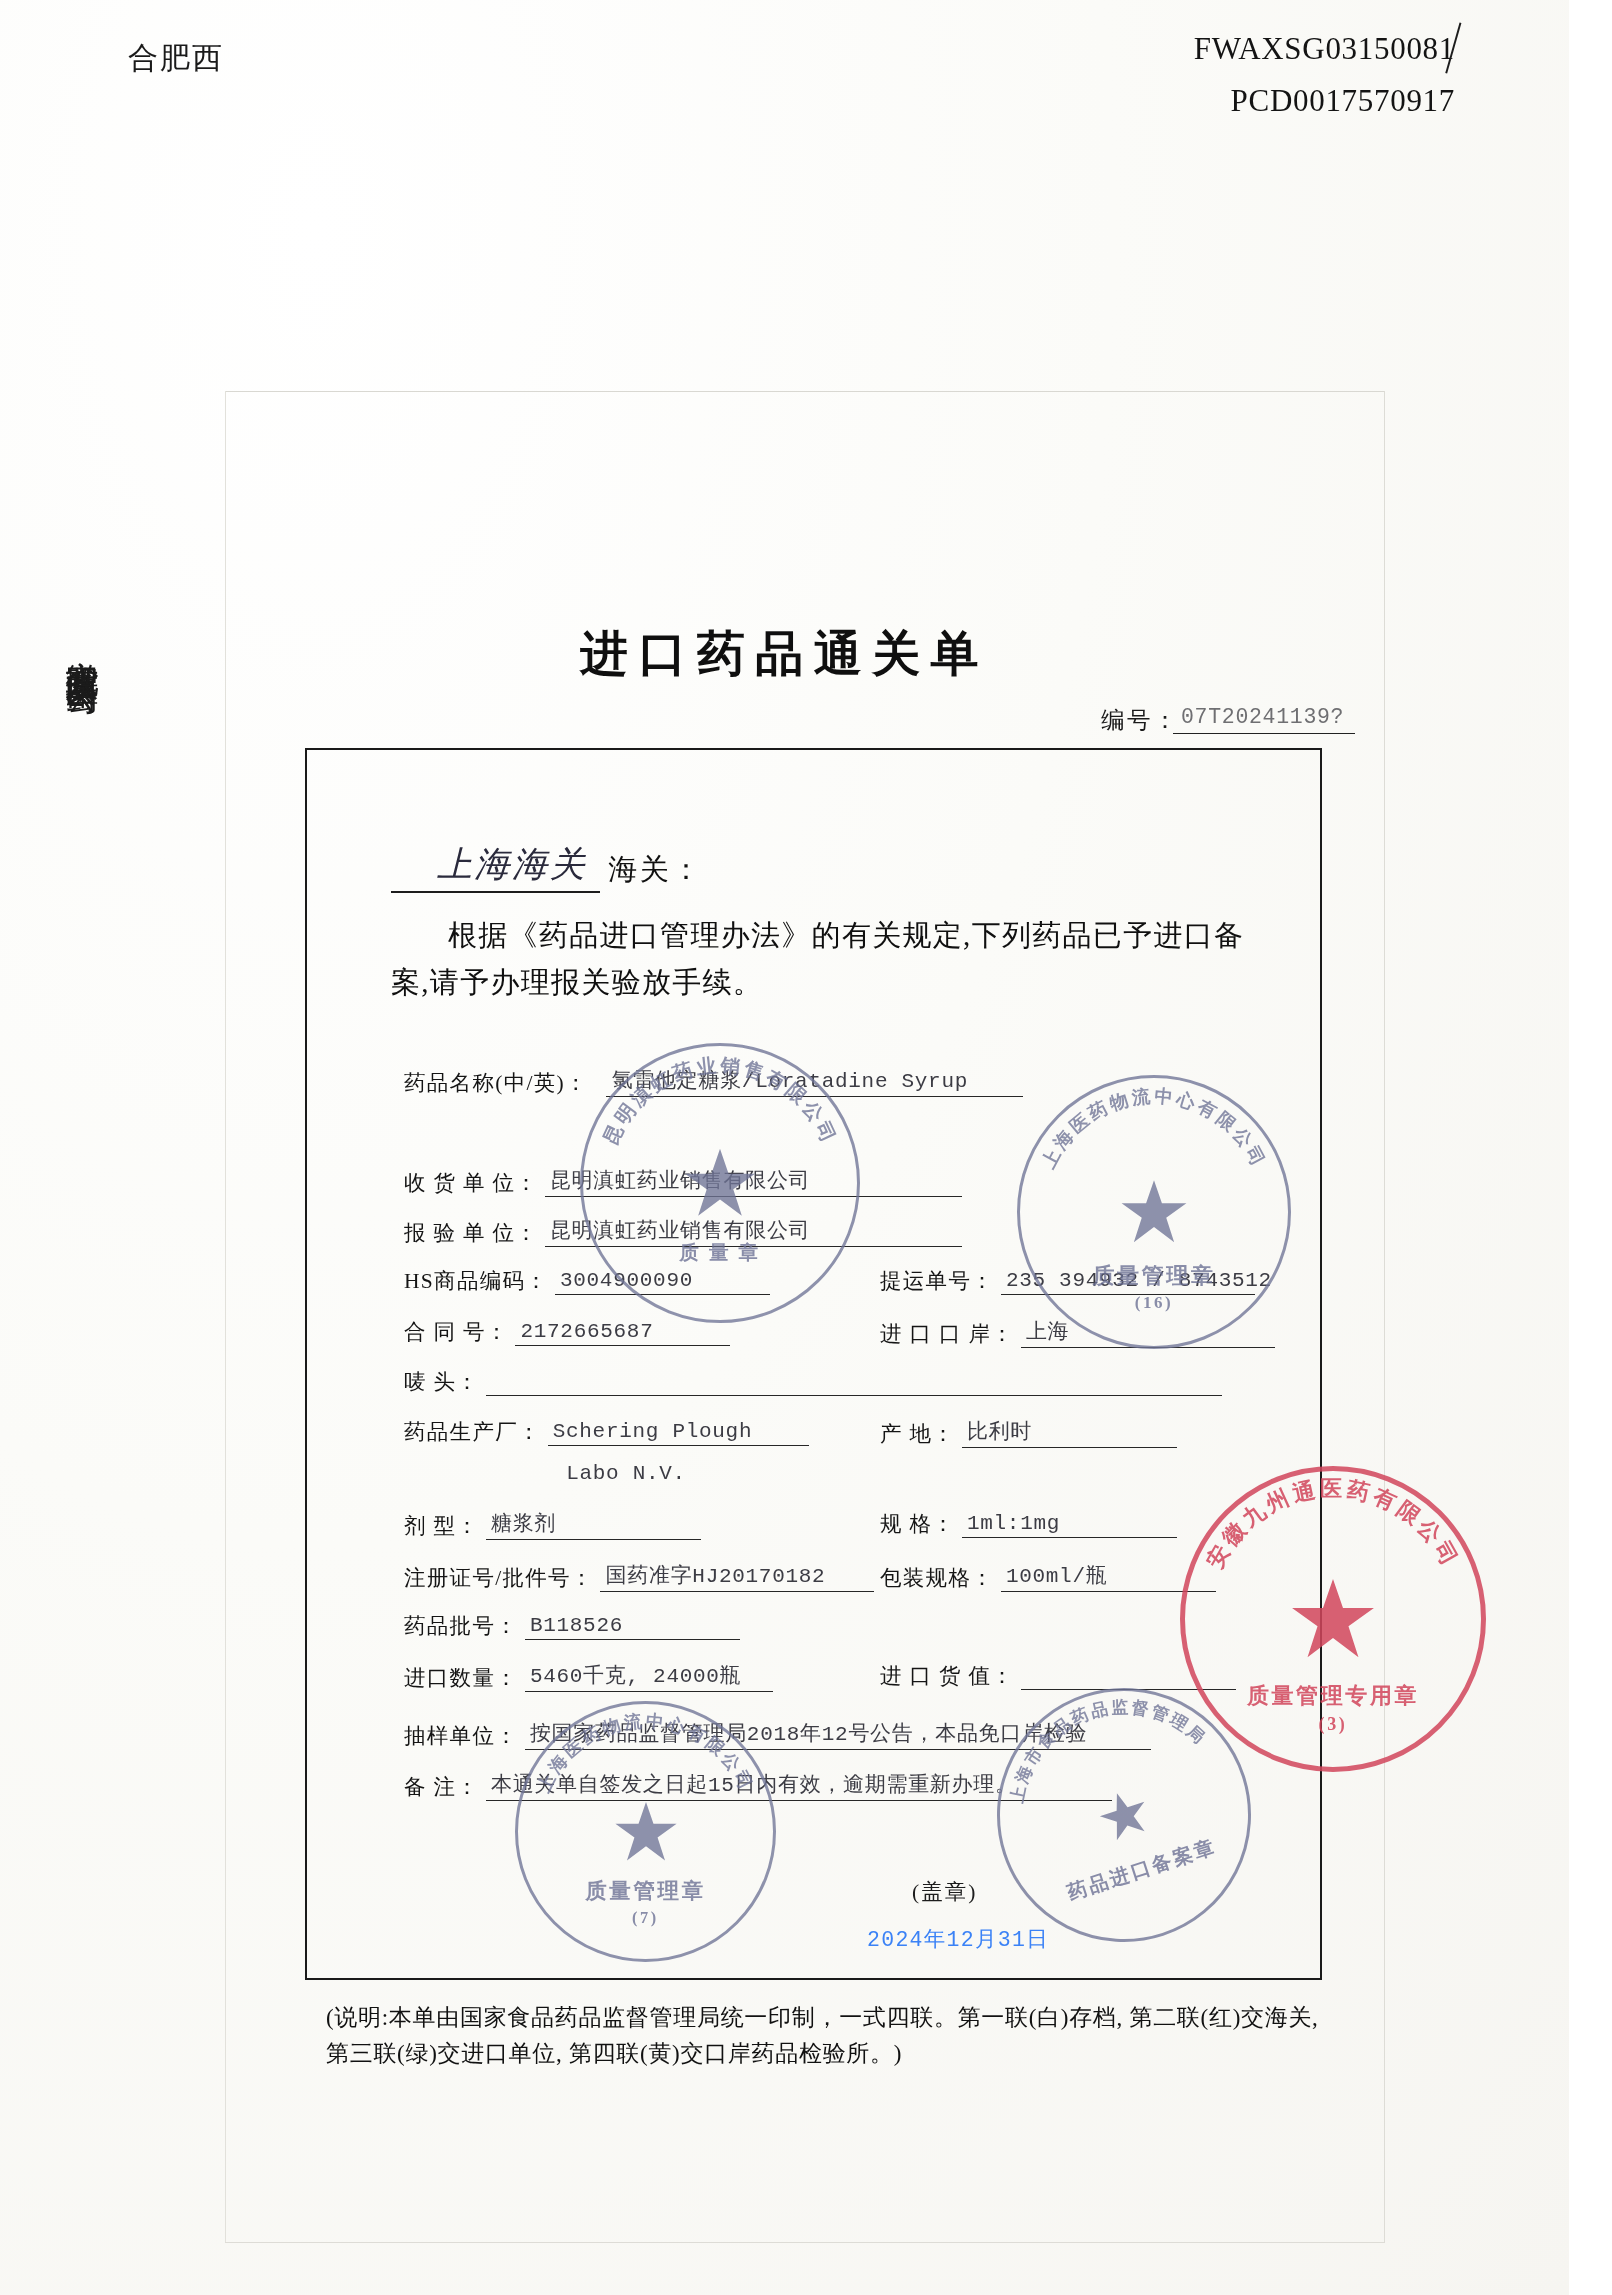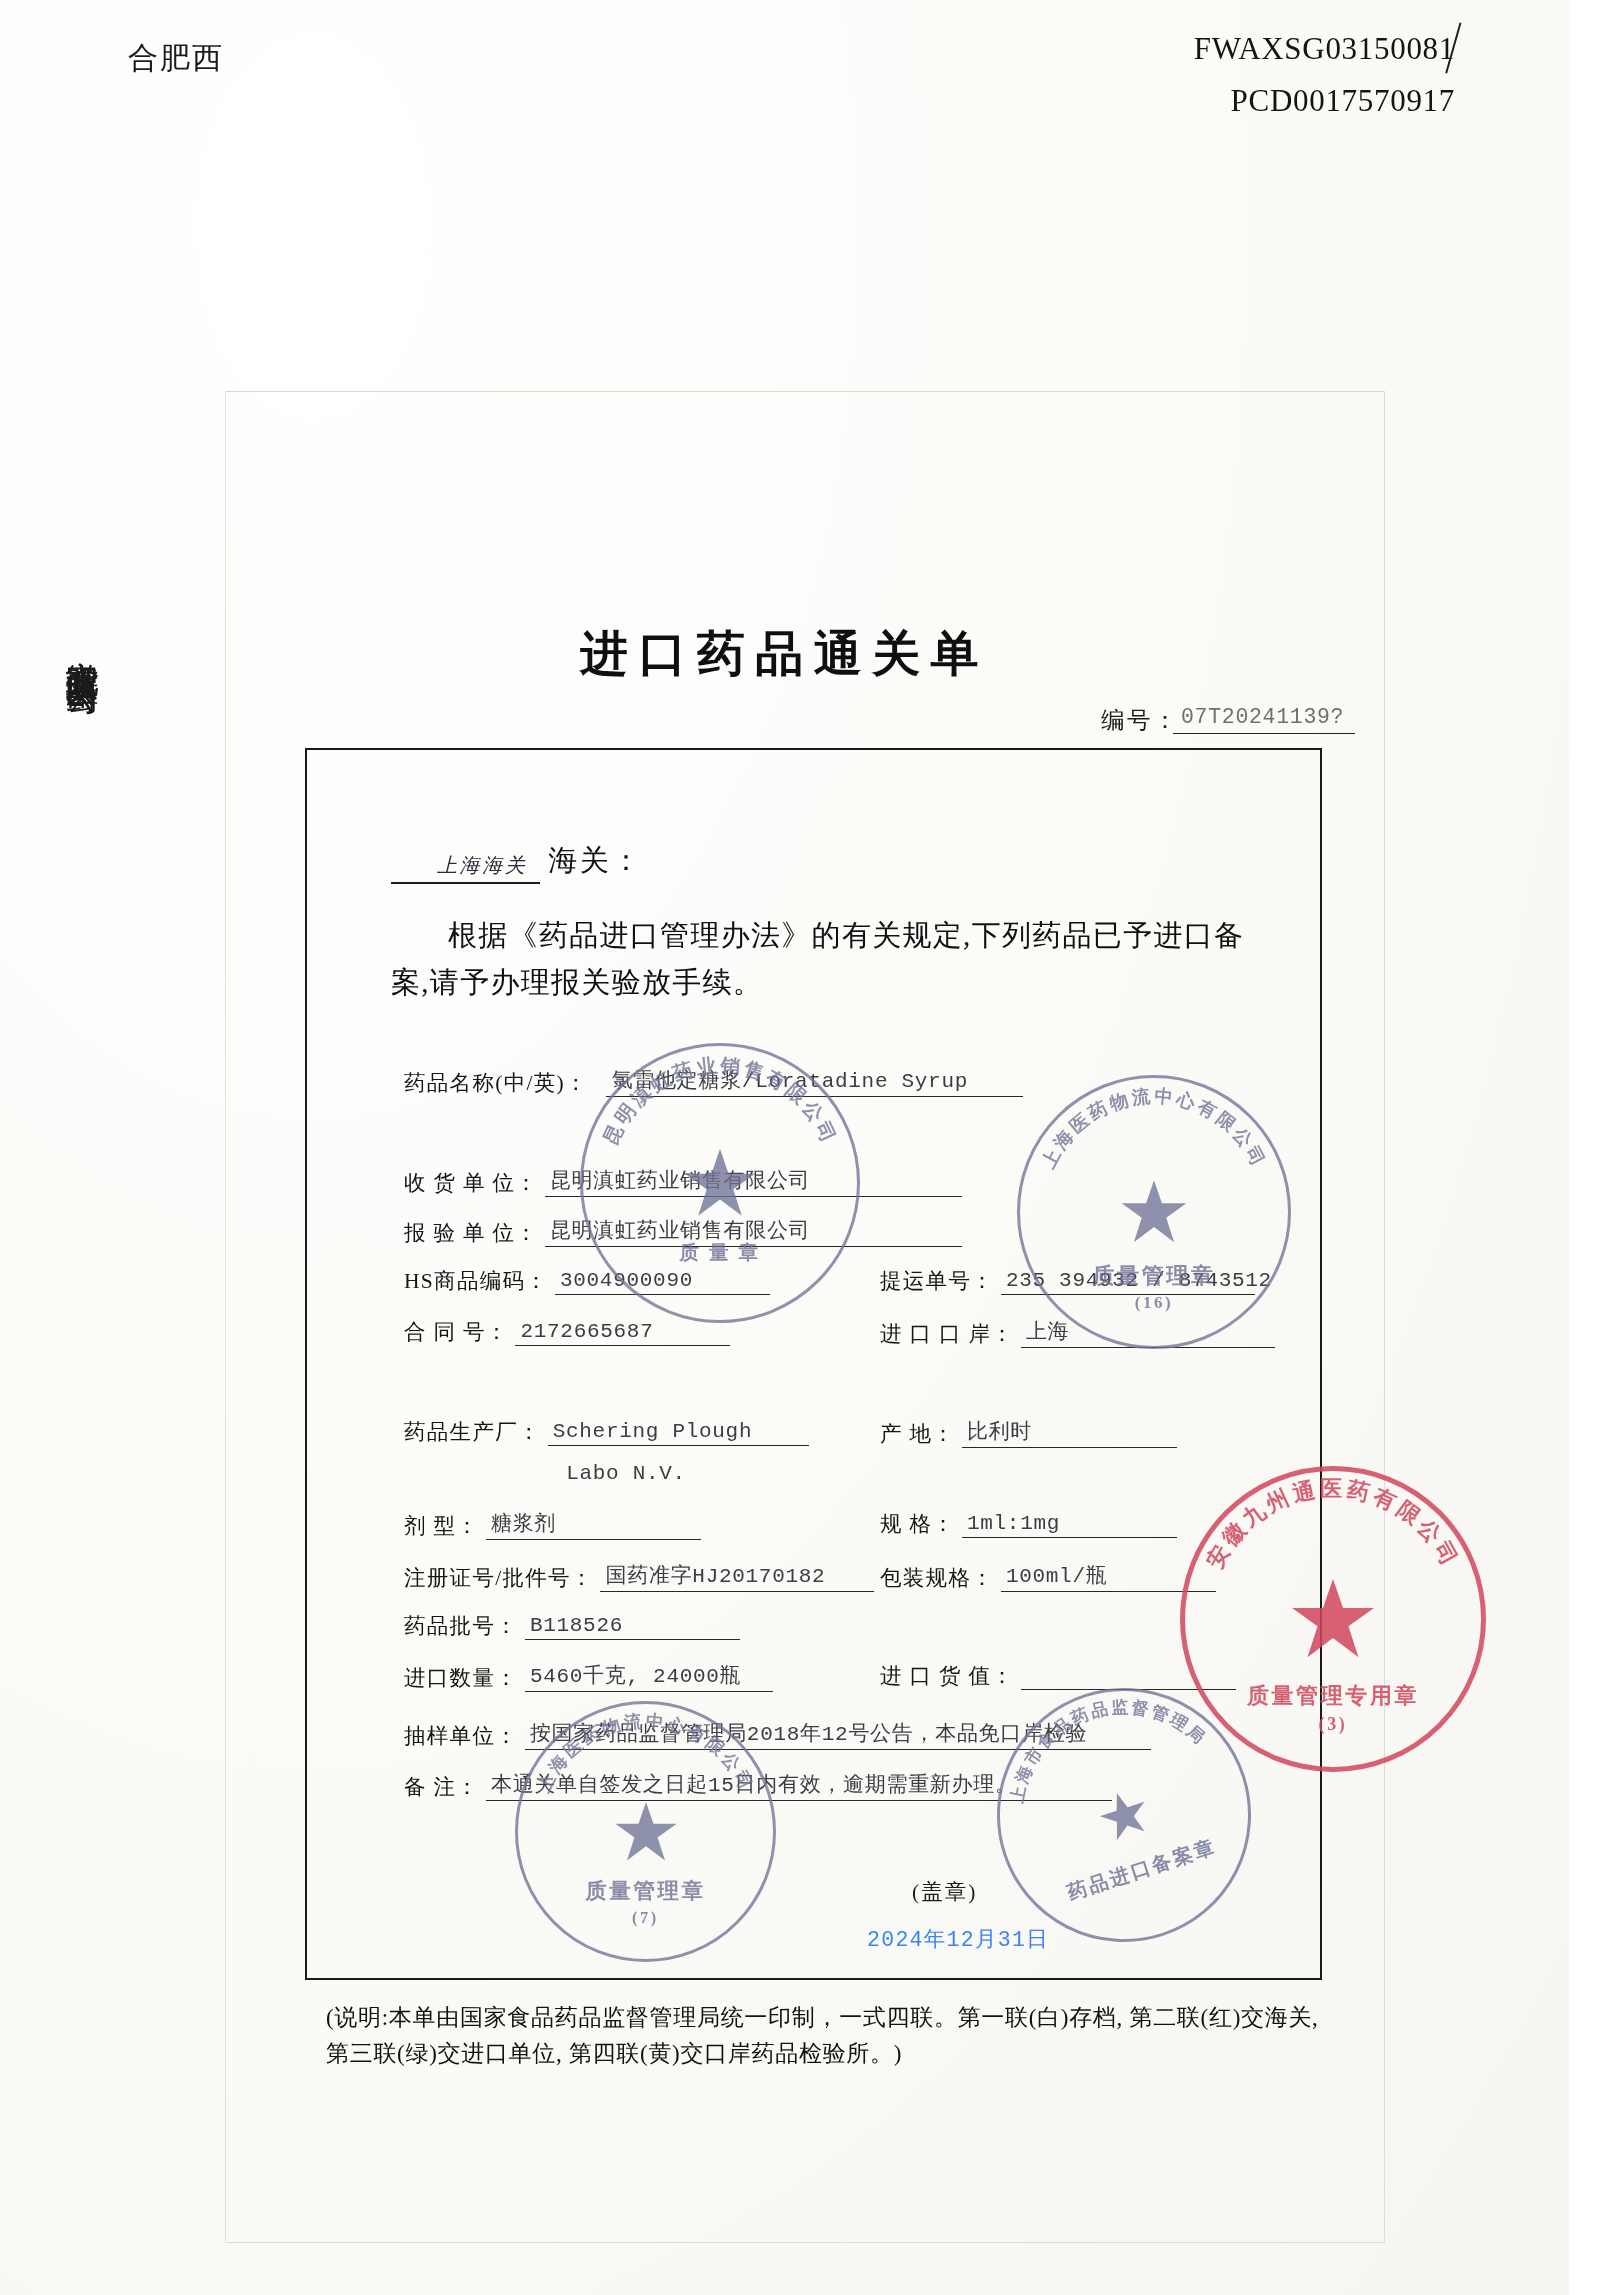--- a/index.html
+++ b/index.html
@@ -170,21 +170,21 @@
   
   #customs-row {
     position: absolute;
     left: 391px;
     top: 841px;
     display: flex;
     align-items: flex-end;
     gap: 7.8px;
   }
   #customs-name {
-    font-size: 20px;
+    font-size: 35px;
     letter-spacing: 2.6px;
     color: #2a2a3c;
     border-bottom: 2px solid #1d1d1d;
     padding: 0 13px 2.6px 46px;
     font-style: italic;
   }
   #customs-suffix {
     font-size: 29px;
     letter-spacing: 2.6px;
     color: #101010;
@@ -389,20 +389,24 @@
 
   <div class="field" style="left:404px; top:1317px;">
     <span class="field-label">合 同 号：</span>
     <span class="field-value" style="width:215px;">2172665687</span>
   </div>
   <div class="field" style="left:880px; top:1317px;">
     <span class="field-label">进 口 口 岸：</span>
     <span class="field-value" style="width:254px;">上海</span>
   </div>
 
+  <div class="field" style="left:404px; top:1367px;">
+    <span class="field-label">唛 头：</span>
+    <span class="field-value" style="width:736px;"></span>
+  </div>
 
   <div class="field" style="left:404px; top:1417px;">
     <span class="field-label">药品生产厂：</span>
     <span class="field-value" style="width:261px;">Schering Plough</span>
   </div>
   <div class="field" style="left:880px; top:1417px;">
     <span class="field-label">产    地：</span>
     <span class="field-value" style="width:215px;">比利时</span>
   </div>
 

